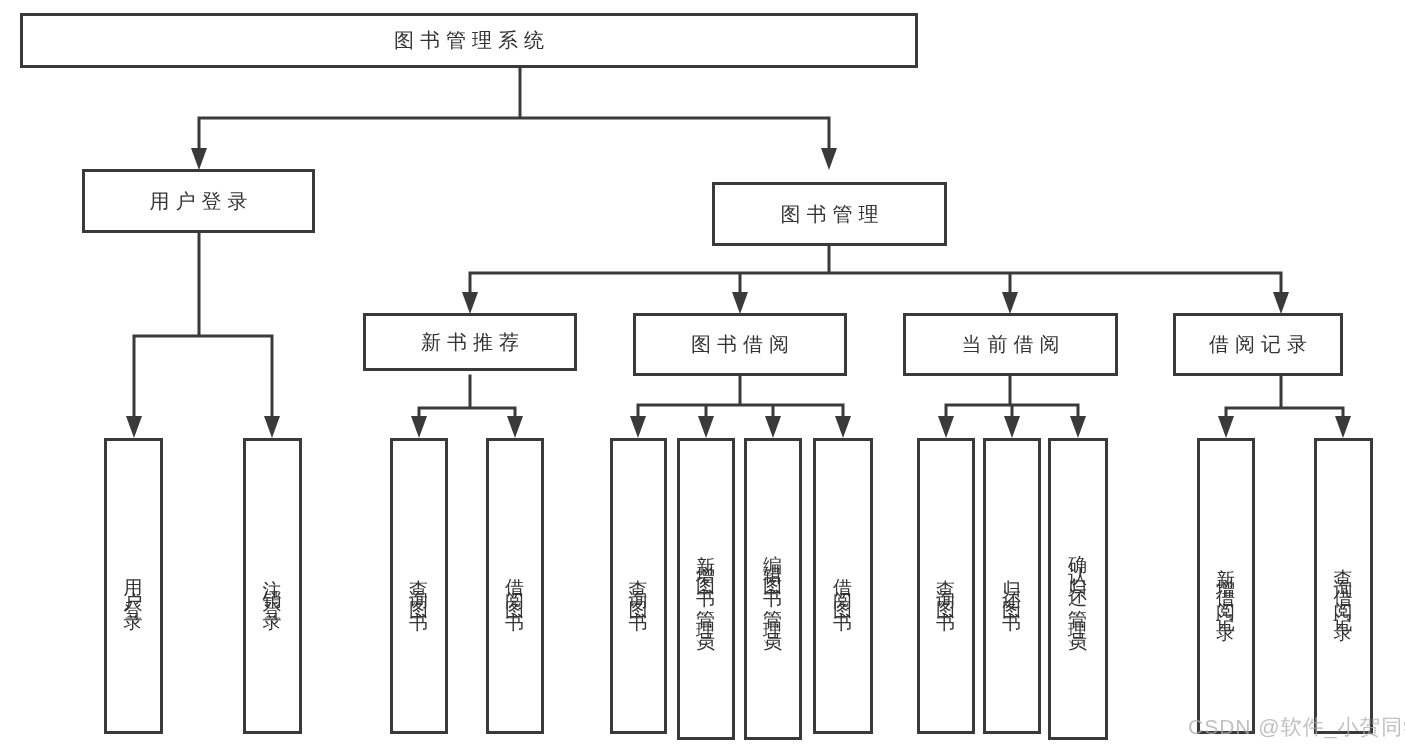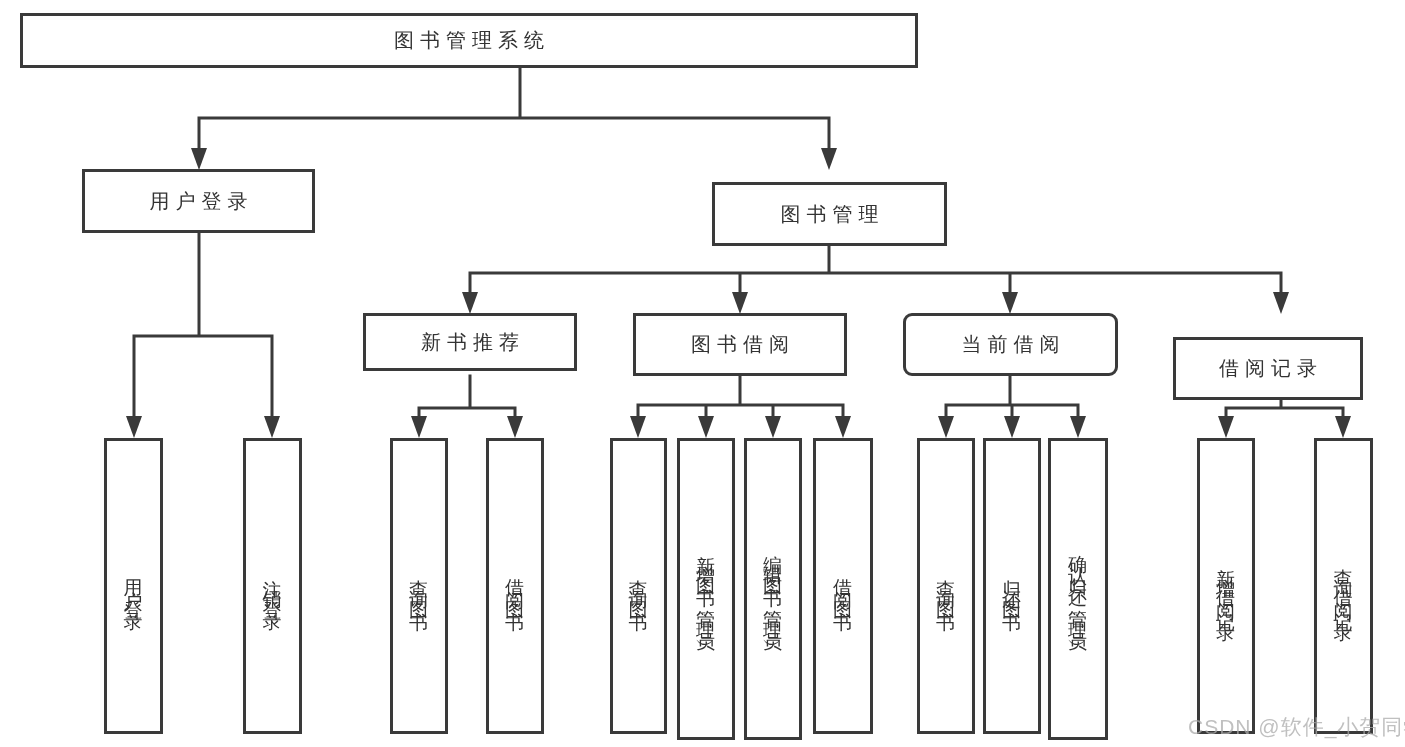--- a/index.html
+++ b/index.html
@@ -126,22 +126,22 @@
       </g>
   </svg>
 
   <div class="node" style="left:20px; top:13px; width:898px; height:55px;">图书管理系统</div>
 
   <div class="node" style="left:82px; top:169px; width:233px; height:64px;">用户登录</div>
   <div class="node" style="left:712px; top:182px; width:235px; height:64px;">图书管理</div>
 
   <div class="node" style="left:363px; top:313px; width:214px; height:58px;">新书推荐</div>
   <div class="node" style="left:633px; top:313px; width:214px; height:63px;font-family:Liberation Mono, monospace;">图书借阅</div>
-  <div class="node" style="left:903px; top:313px; width:215px; height:63px;border-radius:9px;">当前借阅</div>
-  <div class="node" style="left:1173px; top:313px; width:190px; height:63px;margin-top:24px;">借阅记录</div>
+  <div class="node" style="left:903px; top:313px; width:215px; height:63px;">当前借阅</div>
+  <div class="node" style="left:1173px; top:313px; width:170px; height:63px;">借阅记录</div>
 
   <div class="leaf" style="left:104px; top:438px; width:59px; height:296px;">
     <span>用户登录</span>
   </div>
   <div class="leaf" style="left:243px; top:438px; width:59px; height:296px;">
     <span>注销登录</span>
   </div>
 
   <div class="leaf" style="left:390px; top:438px; width:58px; height:296px;">
     <span>查询图书</span>

